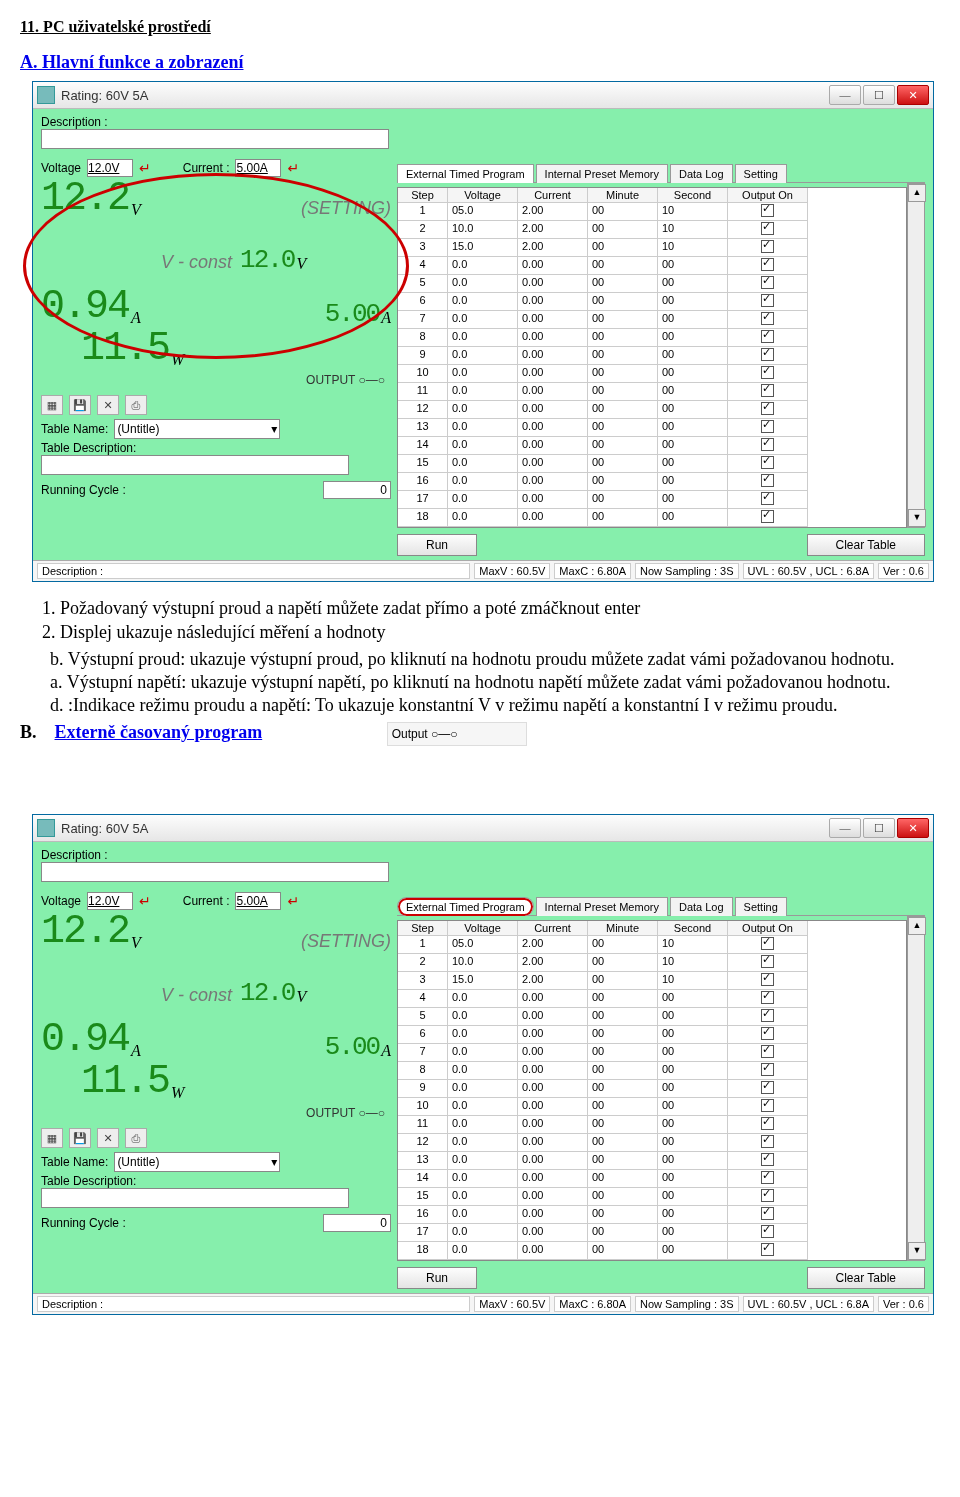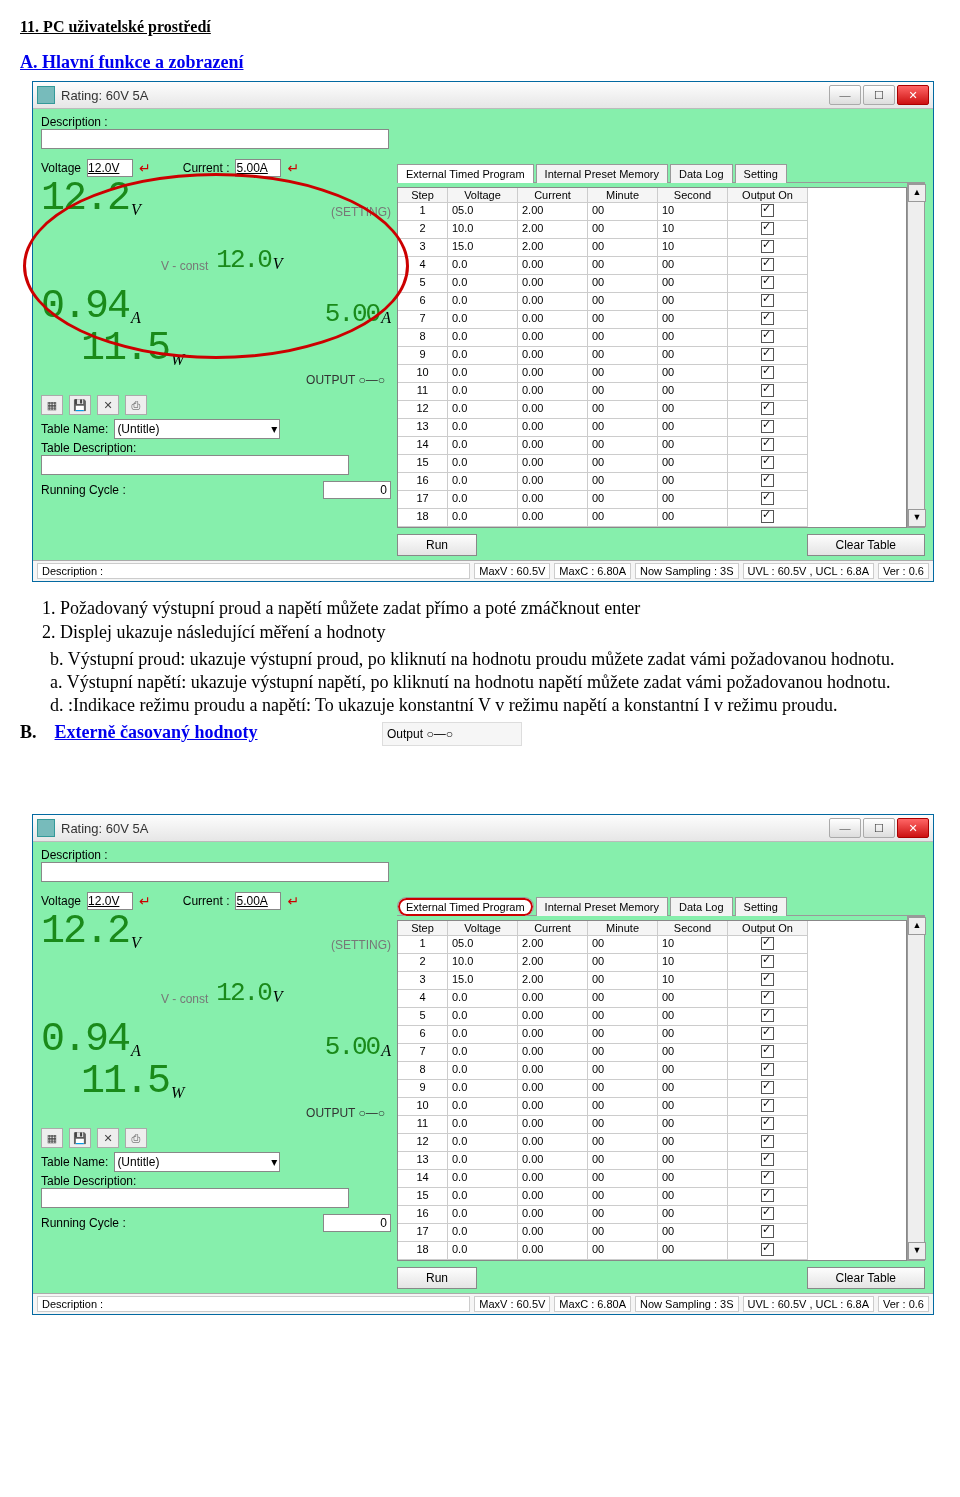--- a/index.html
+++ b/index.html
@@ -54,21 +54,21 @@
 
   .vc { display:flex; align-items:center; gap:6px; margin-top:8px;}
   .inbox { border:1px solid #888; background:#fff; padding:1px 0; font-family:Arial,sans-serif; font-size:12px; width:44px; display:inline-block;text-decoration:underline;}
   .ret { color:#c00; font-size:14px; }
 
   .seg { font-family: "Courier New", monospace; color:#1a8a1a; font-size:40px; letter-spacing:-2px; line-height:1; }
   .seg.small { font-size:26px;margin-top:26px; }
   .unit { font-size:16px; font-style:italic; font-family:"Times New Roman",serif; color:#000; margin-left:2px;}
   .readouts { margin-top:2px; }
   .readrow { display:flex; align-items:flex-end; margin:2px 0;text-align:right;}
-  .grey { color:#777; font-family:Arial,sans-serif; font-size:12px; }
+  .grey { color:#777; font-family:Arial,sans-serif; font-size:18px;font-style:italic; }
   .output-ind { font-family:Arial,sans-serif; font-size:12px; color:#333; margin-top:4px; text-align:right; padding-right:6px;}
 
   .toolbar { margin-top:8px; display:flex; gap:6px; }
   .tbtn { width:20px; height:18px; border:1px solid #aaa; background:#eee; display:flex; align-items:center; justify-content:center; font-size:11px; color:#444;}
 
   .tblname { margin-top:4px; }
   .sel { border:1px solid #888; background:#fff; width:160px; height:18px; font-family:Arial,sans-serif; font-size:12px; padding:0 2px; display:inline-flex; justify-content:space-between; align-items:center;}
 
   .tabs { display:flex; border-bottom:1px solid #999; }
   .tab { border:1px solid #999; border-bottom:none; background:#f3f3f3; padding:3px 8px; font-family:Liberation Sans, sans-serif; font-size:11px; margin-right:2px; position:relative; top:1px;margin-top:12px;}
@@ -384,21 +384,21 @@
   <li class="lead">Displej ukazuje následující měření a hodnoty</li>
 </ol>
 <div class="subletters">
   <div>b. <span>Výstupní proud: ukazuje výstupní proud, po kliknutí na hodnotu proudu můžete zadat vámi požadovanou hodnotu.</span></div>
   <div>a. <span>Výstupní napětí: ukazuje výstupní napětí, po kliknutí na hodnotu napětí můžete zadat vámi požadovanou hodnotu.</span></div>
   <div>d. <span>:Indikace režimu proudu a napětí: To ukazuje konstantní V v režimu napětí a konstantní I v režimu proudu.</span></div>
 </div>
 
 <div class="b-sect">
   <b>B.</b>&nbsp;&nbsp;&nbsp;
-  <a href="#" class="sect">Externě časovaný hodnoty</a>
+  <a href="#" class="sect">Externě časovaný program</a>
   <div class="output-fig">Output ○—○</div>
 </div>
 
 <div style="height:60px;"></div>
 
 <div class="win">
   <div class="titlebar">
     <div class="tb-icon"></div>
     <div class="tb-title">Rating: 60V 5A</div>
     <div class="winbtns">

